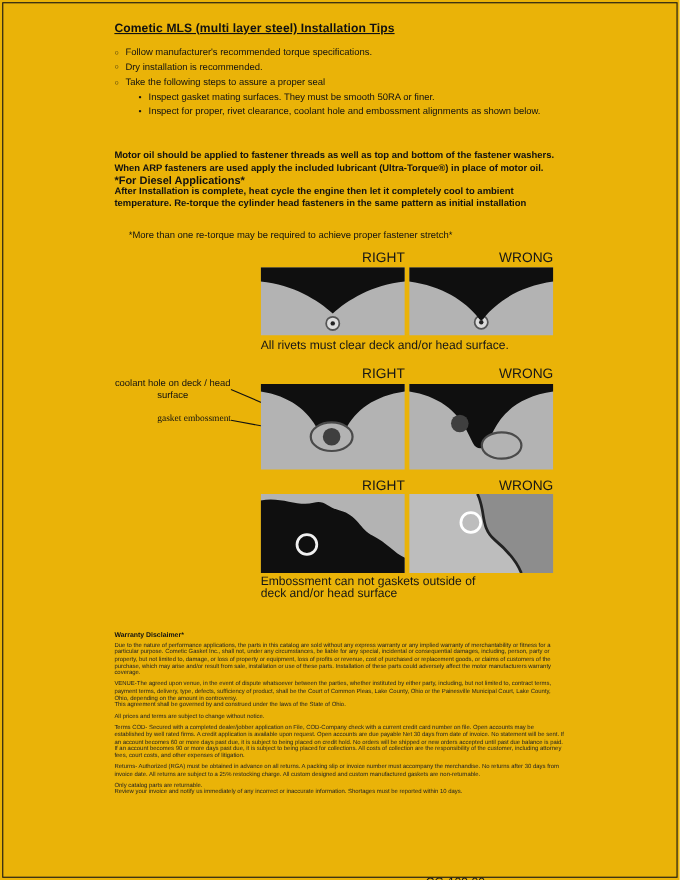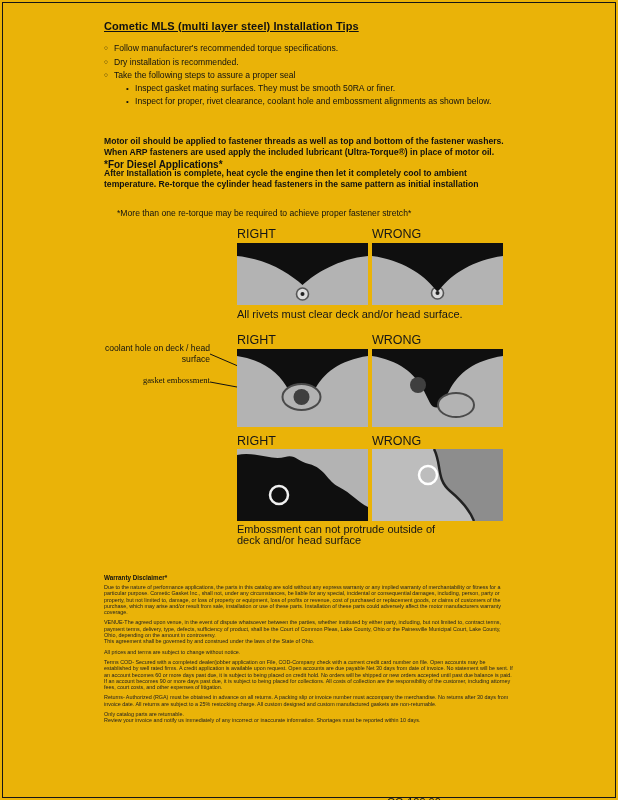--- a/index.html
+++ b/index.html
@@ -14,21 +14,21 @@
   .tips { position:absolute; left:104px; top:41px; font-size:8.6px; line-height:13px; }
   .tip { white-space:nowrap; }
   .marker { display:inline-block; width:10px; font-size:6.5px; vertical-align:0.5px; }
   .submarker { display:inline-block; width:9px; font-size:8px; }
   .subtip { margin-left:22px; }
 
   .diesel-heading { position:absolute; left:104px; top:118px; font-size:10px; font-weight:bold;margin-top:41px; }
   .para { position:absolute; left:104px; font-size:8.6px; line-height:11px;font-weight:bold; }
   .para-note { position:absolute; left:117px; top:208px; font-size:8.6px; }
 
-  .fig-label { position:absolute; width:131px; text-align:left; font-size:12.5px; color:#161616; }
+  .fig-label { position:absolute; width:131px; text-align:right; font-size:12.5px; color:#161616; }
   .col-left  { left:237px; }
   .col-right { left:372px; }
   .panel { position:absolute; display:block; }
   .fig-caption { position:absolute; left:237px; font-size:11px; line-height:11px; color:#161616; }
 
   .pointer-label { position:absolute; left:104px; width:106px; text-align:right; font-size:8.6px; line-height:10.5px; }
   .connector-svg { position:absolute; left:208px; top:340px; }
 
   .disclaimer { position:absolute; left:104px; top:574px; width:410px; }
   .disc-head { font-size:6.3px; font-weight:bold; margin-bottom:3px; }
@@ -91,21 +91,21 @@
     <circle cx="65.5" cy="50" r="6" fill="#dcdcdc" stroke="#555" stroke-width="1.6"></circle>
     <circle cx="65.5" cy="50" r="2" fill="#222"></circle>
     <path d="M0,0 H131 V13 C101,17 80,31 68,46 C66.5,48.5 64.5,48.5 63,46 C51,31 30,17 0,13 Z" fill="#0f0f0f"></path>
   </svg>
 
   <div class="fig-caption" style="top:309px;">All rivets must clear deck and/or head surface.</div>
 
   <div class="fig-label col-left" style="top:333px;">RIGHT</div>
   <div class="fig-label col-right" style="top:333px;">WRONG</div>
 
-  <div class="pointer-label" style="top:343px;">coolant hole on deck / head surface</div>
+  <div class="pointer-label" style="top:343px;text-align:center;">coolant hole on deck / head surface</div>
   <div class="pointer-label" style="top:375px;font-family:Liberation Serif, serif;">gasket embossment</div>
 
   <svg class="connector-svg" width="110" height="65" viewBox="0 0 110 65">
     <line x1="2" y1="14" x2="88" y2="51" stroke="#111" stroke-width="1"></line>
     <line x1="2" y1="42" x2="72" y2="55" stroke="#111" stroke-width="1"></line>
   </svg>
 
   <svg class="panel col-left" style="top:349px;" width="131" height="78" viewBox="0 0 131 78">
     <rect width="131" height="78" fill="#b3b3b3"></rect>
     <path d="M0,0 H131 V7 C103,11 86,24 77,42 L71,54 C68,60 61,60 58,54 L52,42 C43,24 26,11 0,7 Z" fill="#0f0f0f"></path>
@@ -130,21 +130,21 @@
     <circle cx="42" cy="46" r="9" fill="none" stroke="#f0f0f0" stroke-width="2.5"></circle>
   </svg>
 
   <svg class="panel col-right" style="top:449px;" width="131" height="72" viewBox="0 0 131 72">
     <rect width="131" height="72" fill="#bdbdbd"></rect>
     <path d="M62,0 C70,16 64,30 78,42 C90,52 98,62 102,72 L131,72 L131,0 Z" fill="#8d8d8d"></path>
     <path d="M62,0 C70,16 64,30 78,42 C90,52 98,62 102,72" fill="none" stroke="#222" stroke-width="2.5"></path>
     <circle cx="56" cy="26" r="9" fill="none" stroke="#fff" stroke-width="2.5"></circle>
   </svg>
 
-  <div class="fig-caption" style="top:524px; width:215px;">Embossment can not protrude outside of deck and/or head surface</div>
+  <div class="fig-caption" style="top:524px; width:215px;">Embossment can not gaskets outside of deck and/or head surface</div>
 
   <div class="disclaimer">
     <div class="disc-head">Warranty Disclaimer*</div>
     <div class="disc-para">Due to the nature of performance applications, the parts in this catalog are sold without any express warranty or any implied warranty of merchantability or fitness for a particular purpose.  Cometic Gasket Inc., shall not, under any circumstances, be liable for any special, incidental or consequential damages, including, person, party or property, but not limited to, damage, or loss of property or equipment, loss of profits or revenue, cost of purchased or replacement goods, or claims of customers of the purchase, which may arise and/or result from sale, installation or use of these parts.  Installation of these parts could adversely affect the motor manufacturers warranty coverage.</div>
     <div class="disc-para">VENUE-The agreed upon venue, in the event of dispute whatsoever between the parties, whether instituted by either party, including, but not limited to, contract terms, payment terms, delivery, type, defects, sufficiency of product, shall be the Court of Common Pleas, Lake County, Ohio or the Painesville Municipal Court, Lake County, Ohio, depending on the amount in controversy.
 This agreement shall be governed by and construed under the laws of the State of Ohio.</div>
     <div class="disc-para">All prices and terms are subject to change without notice.</div>
     <div class="disc-para">Terms COD- Secured with a completed dealer/jobber application on File, COD-Company check with a current credit card number on file.  Open accounts may be established by well rated firms.  A credit application is available upon request.  Open accounts are due payable Net 30 days from date of invoice.  No statement will be sent.  If an account becomes 60 or more days past due, it is subject to being placed on credit hold.  No orders will be shipped or new orders accepted until past due balance is paid.  If an account becomes 90 or more days past due, it is subject to being placed for collections.  All costs of collection are the responsibility of the customer, including attorney fees, court costs, and other expenses of litigation.</div>
     <div class="disc-para">Returns- Authorized (RGA) must be obtained in advance on all returns.  A packing slip or invoice number must accompany the merchandise.  No returns after 30 days from invoice date.  All returns are subject to a 25% restocking charge.  All custom designed and custom manufactured gaskets are non-returnable.</div>
     <div class="disc-para">Only catalog parts are returnable.

